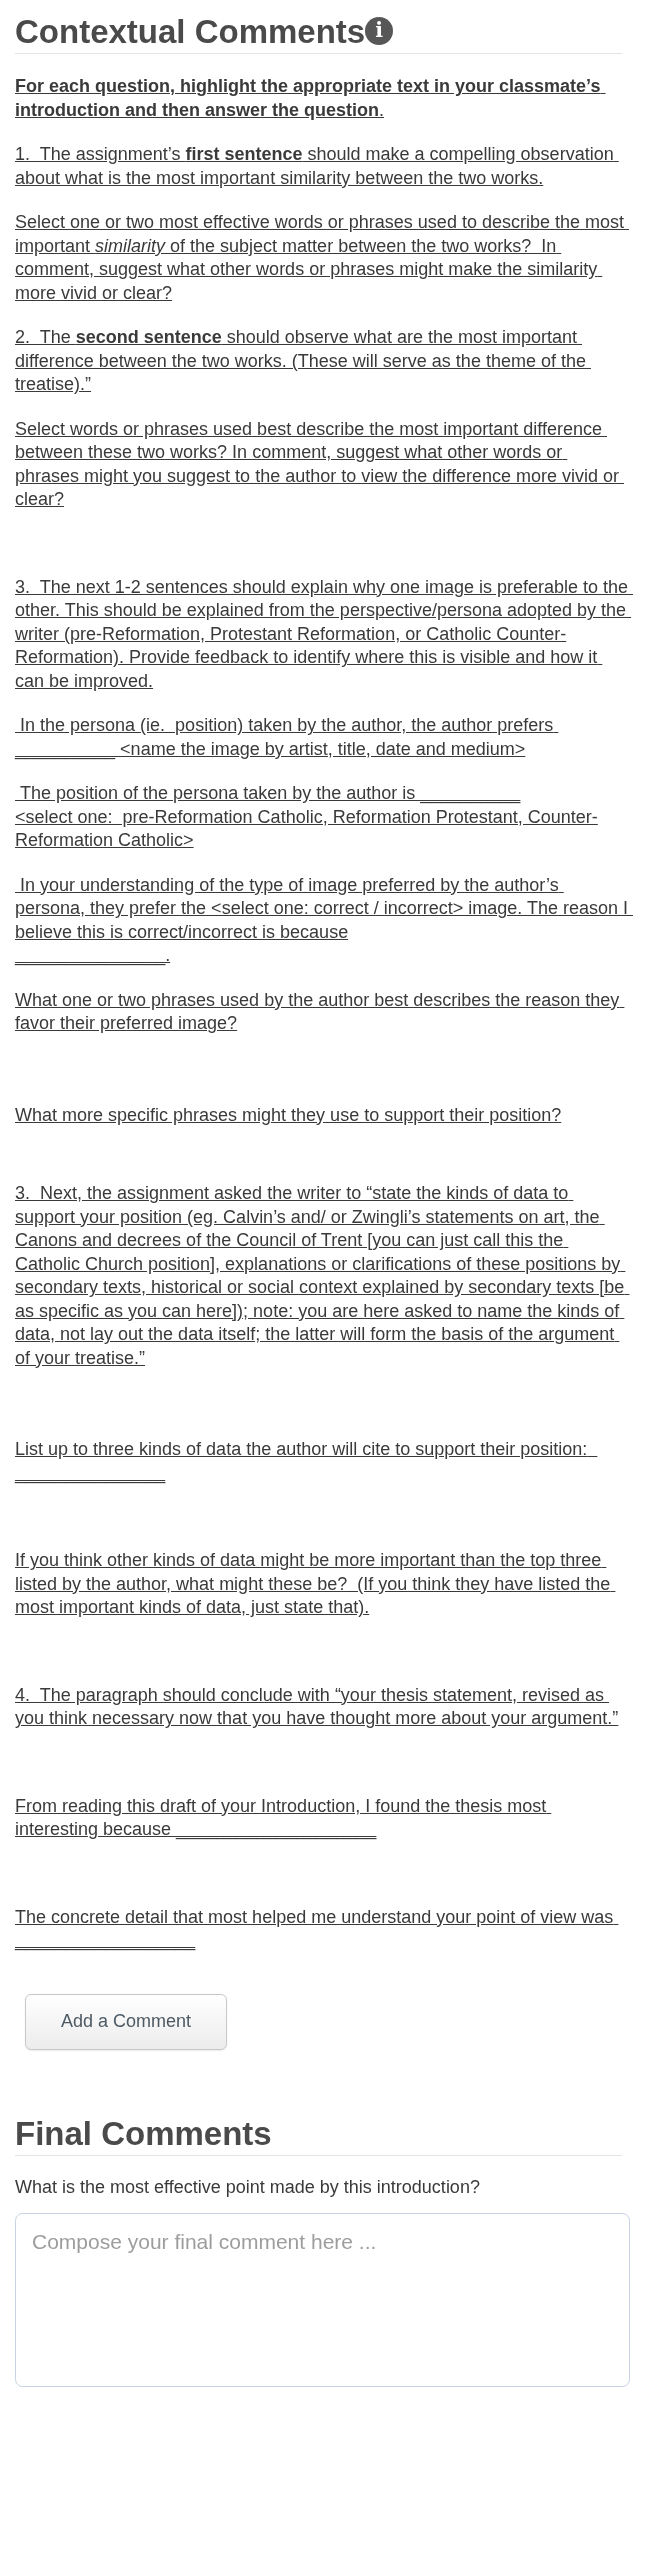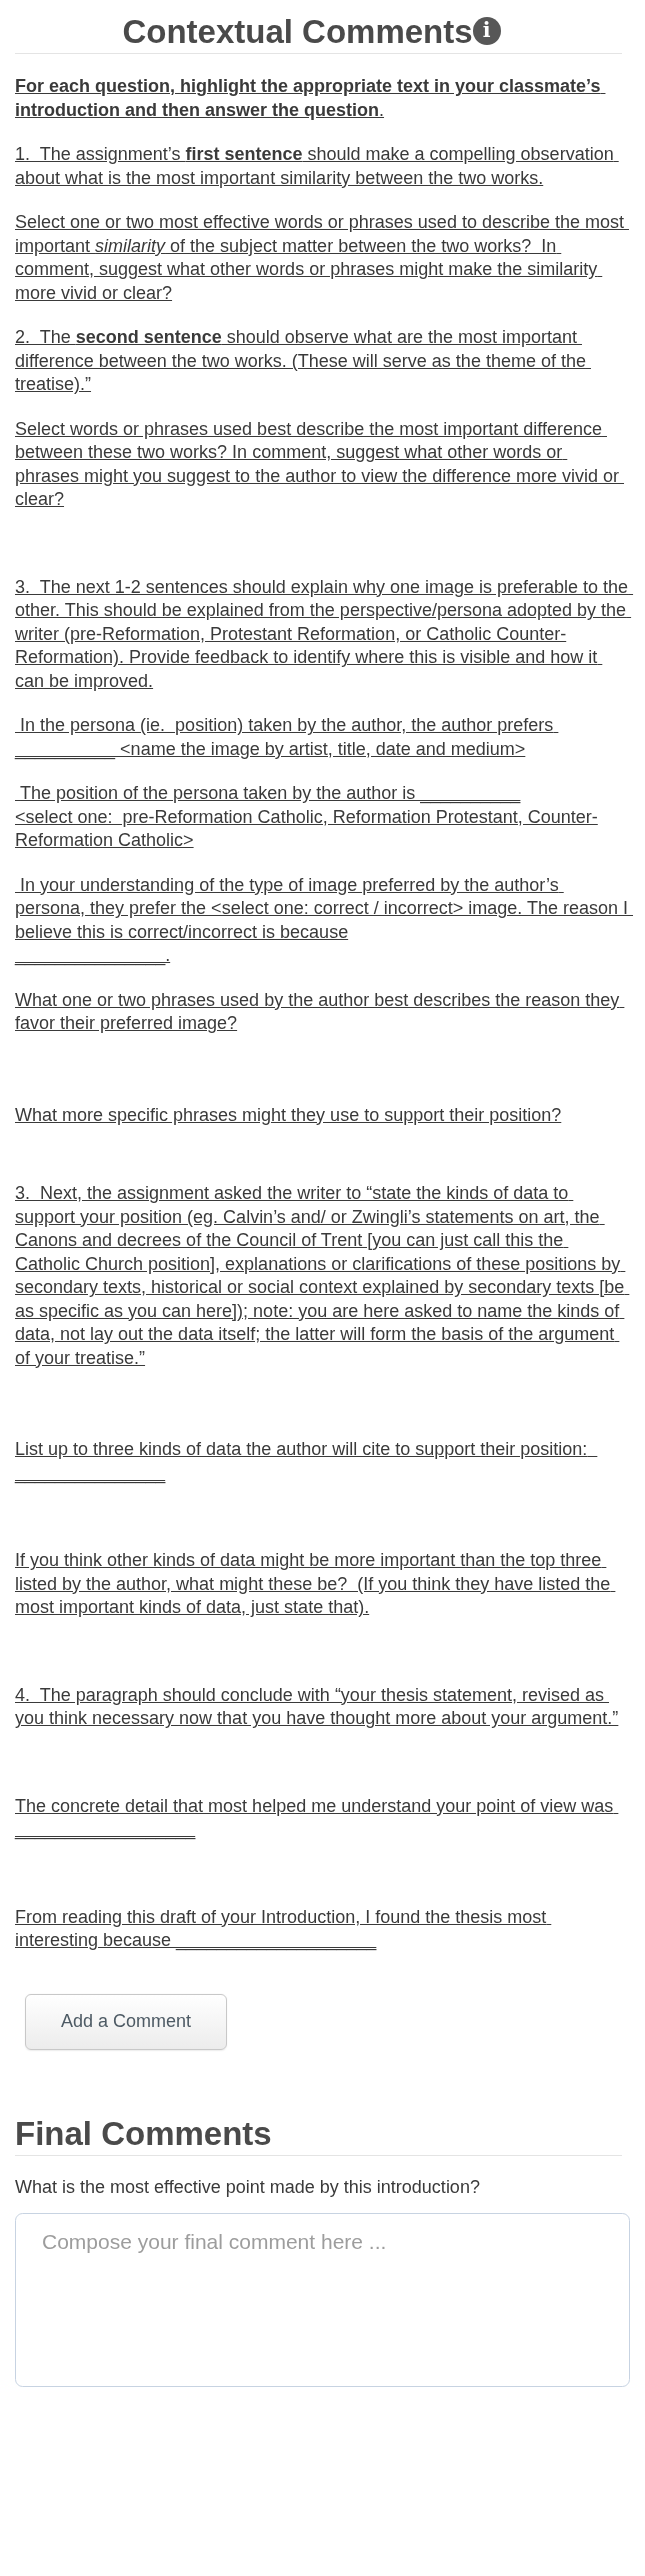--- a/index.html
+++ b/index.html
@@ -9,21 +9,21 @@
     padding: 15px 15px 26px 15px;
     font-family: "Liberation Sans", "DejaVu Sans", sans-serif;
     font-size: 18px;
     line-height: 23.5px;
     color: #3a3a3a;
     background: #ffffff;
   }
   .section-header {
     display: flex;
     align-items: flex-start;
-    justify-content: center;
+    justify-content: flex-start;
   }
   h1.section-title {
     margin: 0;
     font-size: 33px;
     line-height: 33px;
     font-weight: bold;
     color: #4a4a4a;
     letter-spacing: 0;
   }
   .info-icon {
@@ -74,21 +74,21 @@
     cursor: pointer;
   }
   .final-section { margin-top: 67px; }
   .final-question { margin: 20px 0 12px 0; }
   .final-textarea {
     box-sizing: border-box;
     display: block;
     width: 100%;
     height: 174px;
     margin-top: 13px;
-    padding: 15px 26px;
+    padding: 15px 16px;
     border: 1.5px solid #c7d3e2;
     border-radius: 7.6px;
     resize: none;
     outline: none;
     font-family: "Liberation Sans", "DejaVu Sans", sans-serif;
     font-size: 21px;
     line-height: 26px;
     color: #000000;
     background: #ffffff;
   }
@@ -116,22 +116,22 @@
       <p><span> The position of the persona taken by the author is __________
 &lt;select one:  pre-Reformation Catholic, Reformation Protestant, Counter-Reformation Catholic&gt;</span></p>
       <p><span> In your understanding of the type of image preferred by the author’s persona, they prefer the &lt;select one: correct / incorrect&gt; image. The reason I believe this is correct/incorrect is because
 _______________.</span></p>
       <p><span>What one or two phrases used by the author best describes the reason they favor their preferred image?</span></p>
       <p class="gap-xl"><span>What more specific phrases might they use to support their position?</span></p>
       <p class="gap-md"><span>3.  Next, the assignment asked the writer to “state the kinds of data to support your position (eg. Calvin’s and/ or Zwingli’s statements on art, the Canons and decrees of the Council of Trent [you can just call this the Catholic Church position], explanations or clarifications of these positions by secondary texts, historical or social context explained by secondary texts [be as specific as you can here]); note: you are here asked to name the kinds of data, not lay out the data itself; the latter will form the basis of the argument of your treatise.”</span></p>
       <p class="gap-xl"><span>List up to three kinds of data the author will cite to support their position:  _______________</span></p>
       <p class="gap-lg"><span>If you think other kinds of data might be more important than the top three listed by the author, what might these be?  (If you think they have listed the most important kinds of data, just state that).</span></p>
       <p class="gap-lg"><span>4.  The paragraph should conclude with “your thesis statement, revised as you think necessary now that you have thought more about your argument.”</span></p>
+      <p class="gap-lg"><span>From reading this draft of your Introduction, I found the thesis most interesting because ____________________</span></p>
       <p class="gap-lg"><span>The concrete detail that most helped me understand your point of view was __________________</span></p>
-      <p class="gap-lg"><span>From reading this draft of your Introduction, I found the thesis most interesting because ____________________</span></p>
     </div>
 
   <button class="add-comment-btn">Add a Comment</button>
 
   <div class="final-section">
     <h1 class="section-title">Final Comments</h1>
     <hr class="divider">
     <p class="final-question">What is the most effective point made by this introduction?</p>
     <textarea class="final-textarea" placeholder="Compose your final comment here ..." style=""></textarea>
   </div>

